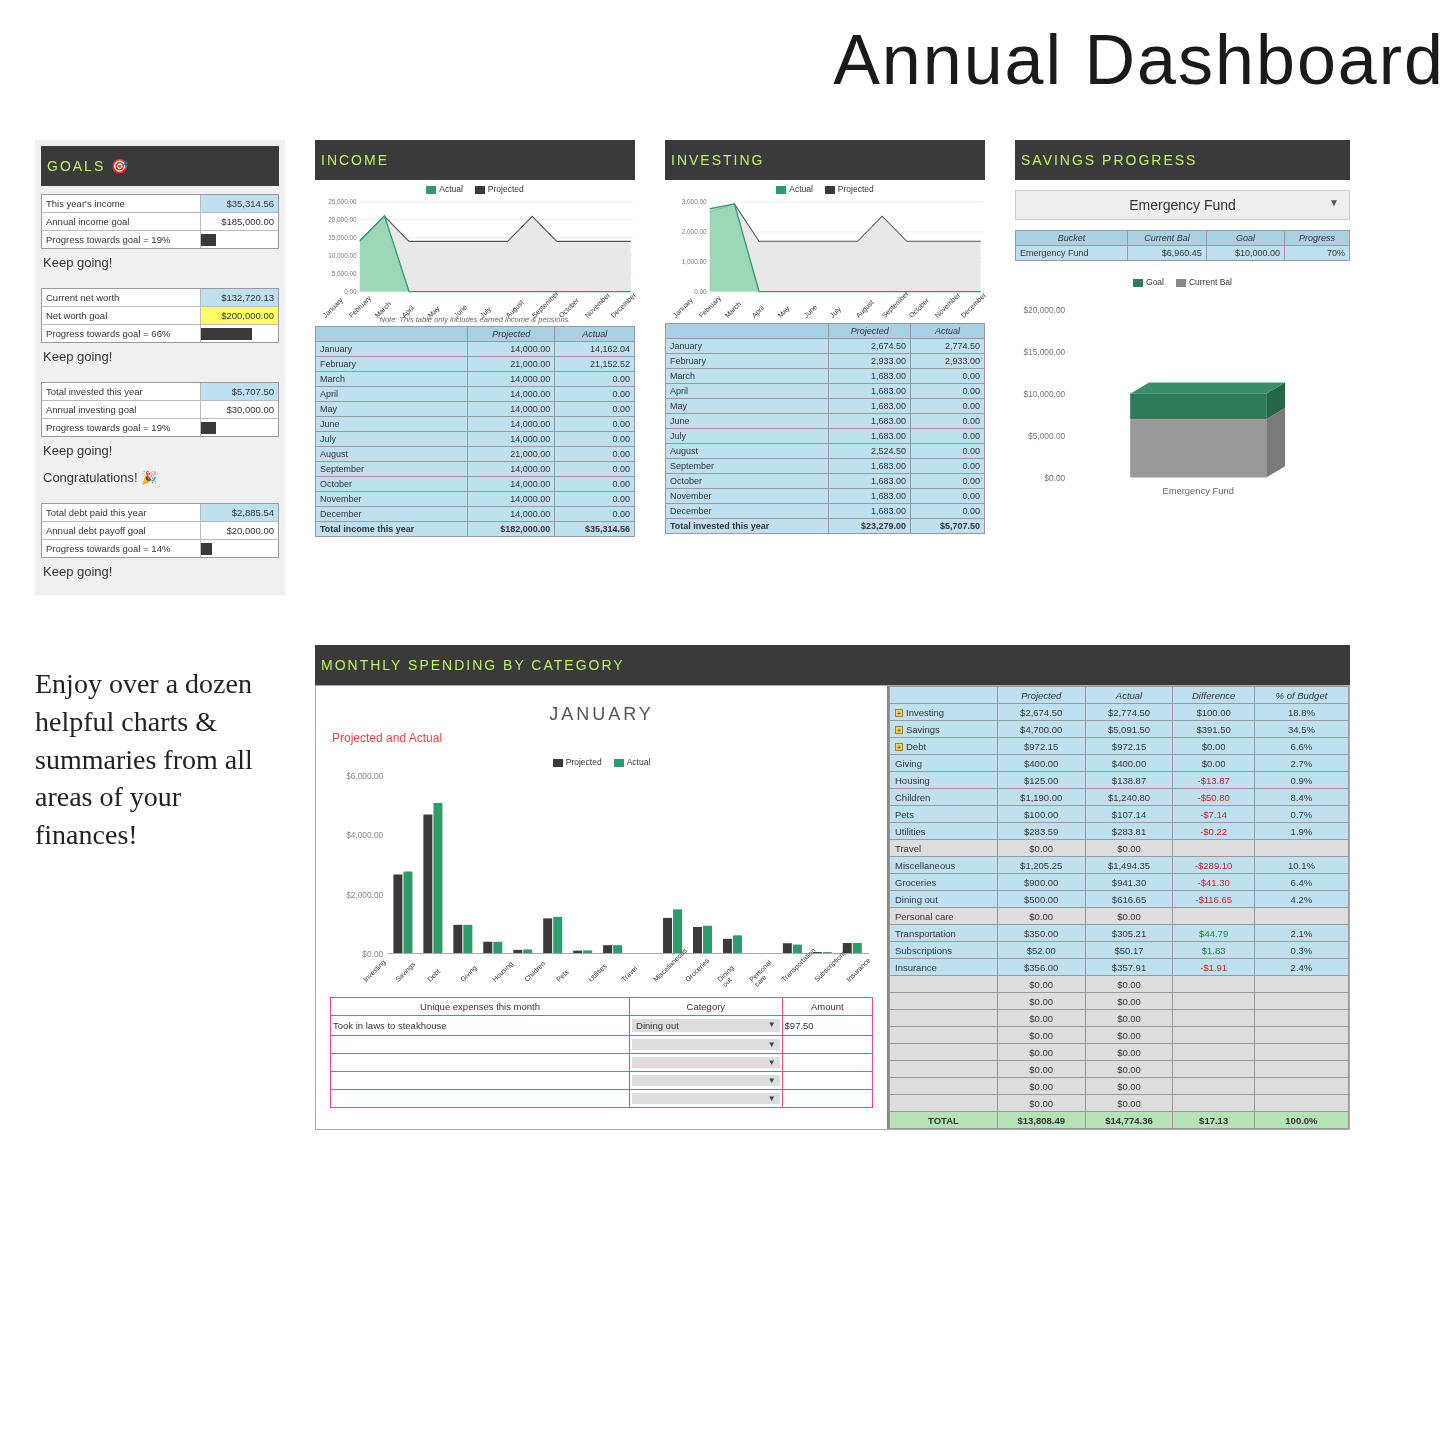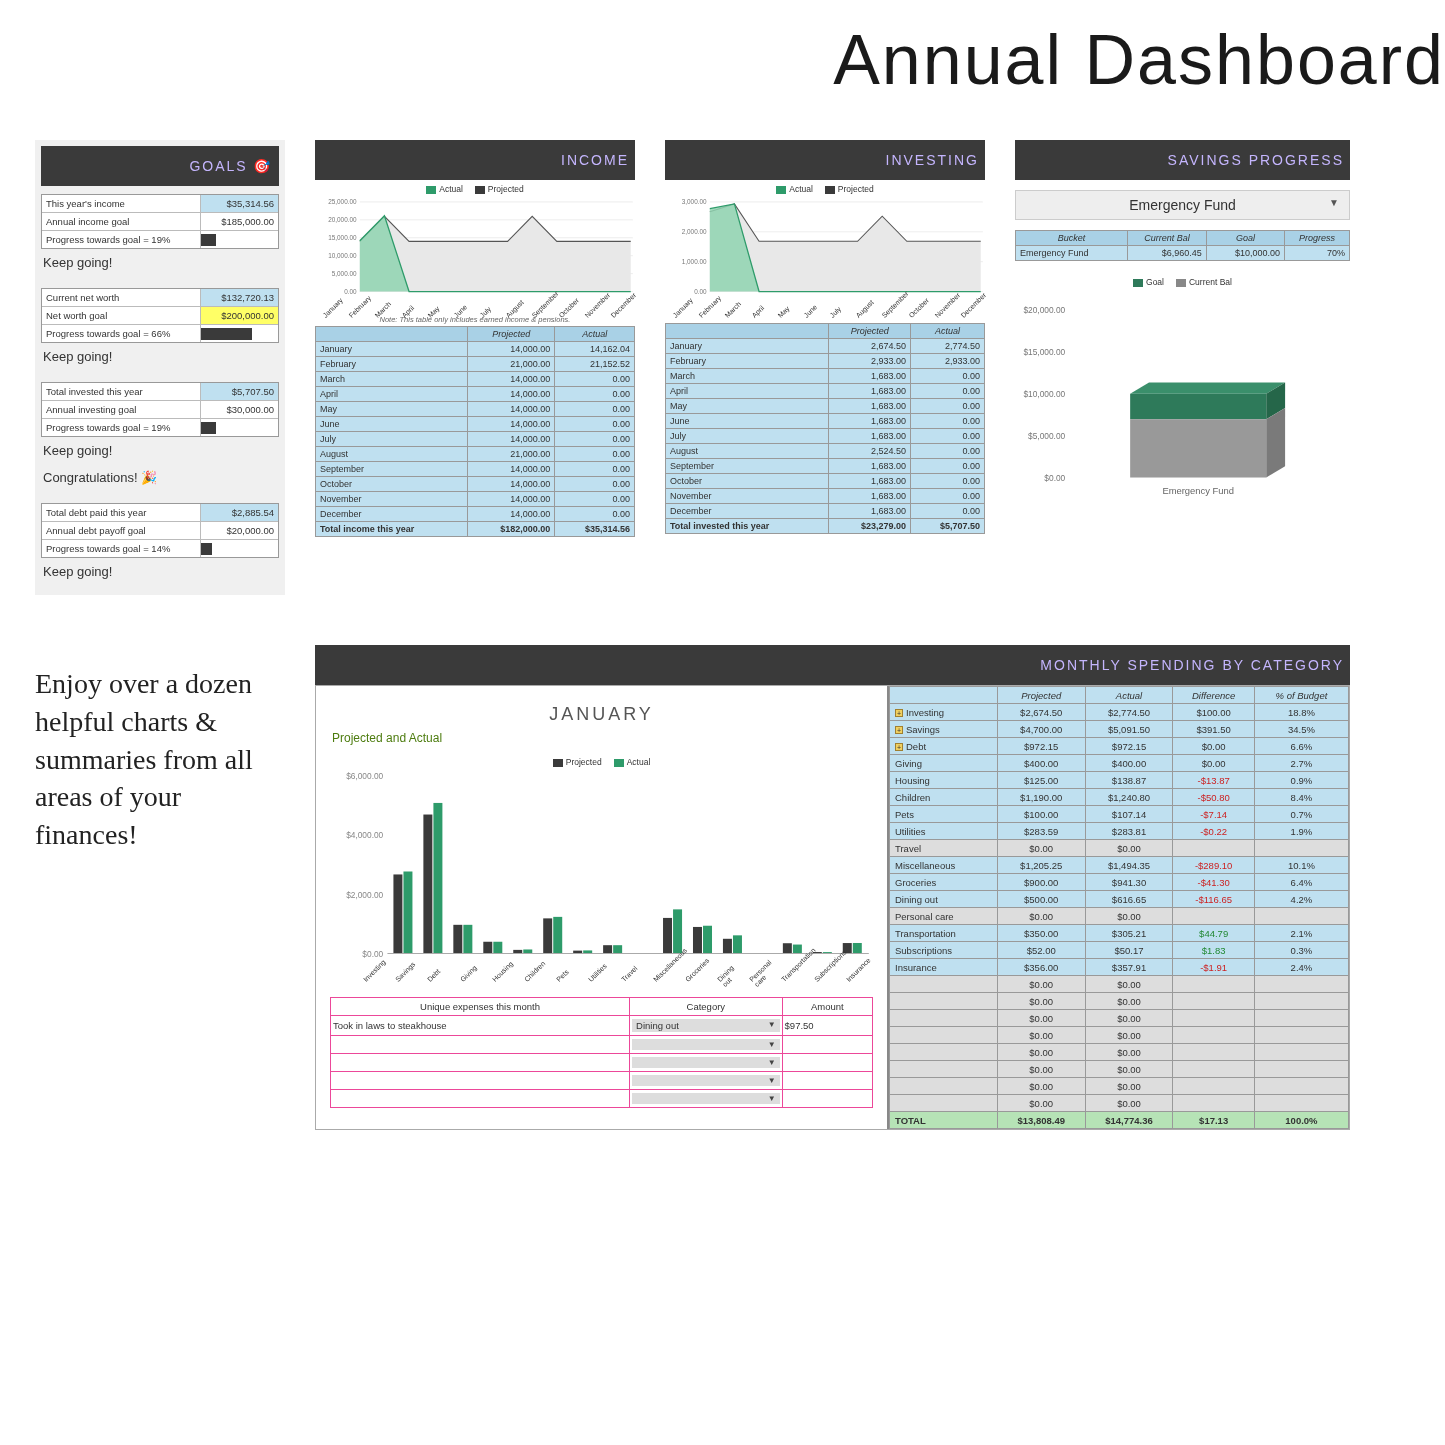--- a/index.html
+++ b/index.html
@@ -21,22 +21,22 @@
   }
   .grid {
     display: grid;
     grid-template-columns: 250px 320px 320px 335px;
     gap: 30px;
     padding: 0 35px;
     align-items: start;
   }
   .panel-head {
     background: #3a3a3a;
-    color: #c4b5fd;
-    text-align: right;
+    color: #bef264;
+    text-align: left;
     padding: 12px 6px;
     font-size: 14px;
     letter-spacing: 2px;
     font-weight: 400;
   }
   .goals {
     background: #f0f0f0;
     padding: 6px;
   }
   .goal-block {
@@ -176,21 +176,21 @@
   .month-title {
     font-family: 'Comic Sans MS', sans-serif;
     font-size: 18px;
     text-align: center;
     letter-spacing: 3px;
     color: #555;
     padding: 8px 0 2px 0;
   }
   .sub {
     font-size: 12px;
-    color: #4d7c0f;
+    color: #ef4444;
     padding: 4px 0 8px 2px;
   }
   table.spend {
     width: 100%;
     border-collapse: collapse;
     font-size: 9.5px;
   }
   table.spend th, table.spend td {
     border: 1px solid #999;
     padding: 2.5px 5px;
@@ -895,21 +895,21 @@
                 <td></td>
               </tr>
               <tr class="grey">
                 <td class="cat"></td>
                 <td>$0.00</td>
                 <td>$0.00</td>
                 <td class=""></td>
                 <td></td>
               </tr>
               <tr class="total">
-                <td style="text-align:left">TOTAL</td>
+                <td style="text-align:center">TOTAL</td>
                 <td>$13,808.49</td>
                 <td>$14,774.36</td>
                 <td>$17.13</td>
                 <td>100.0%</td>
               </tr>
             </tbody>
           </table>
       </div>
     </div>
   </div>

